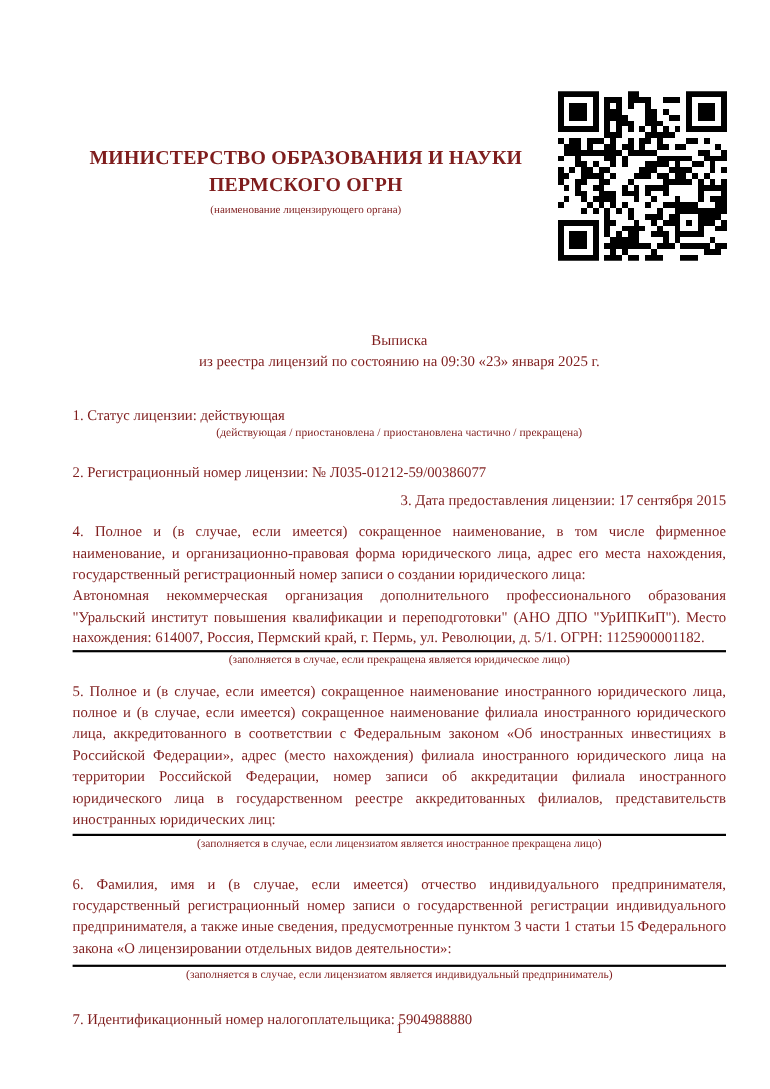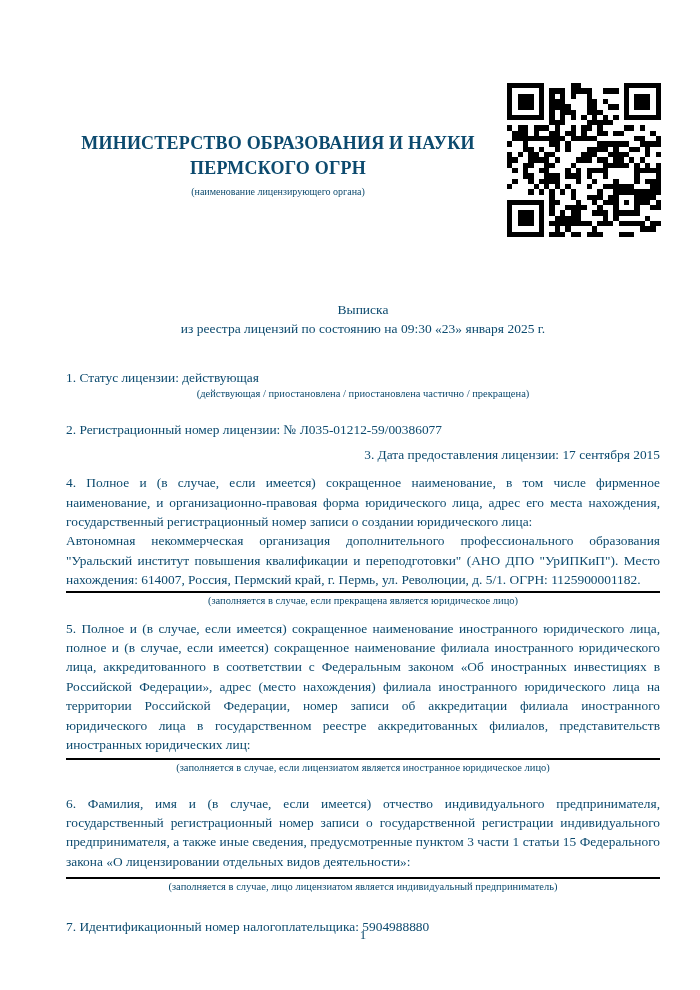--- a/index.html
+++ b/index.html
@@ -1,21 +1,21 @@
 <!DOCTYPE html>
 <html lang="ru"><head>
 <meta charset="utf-8">
 <style>
   html, body { margin: 0; padding: 0; background: #ffffff; }
   .page {
     position: relative;
     width: 700px;
     height: 990px;
     background: #ffffff;
-    color: #0c4a6e;
+    color: #7f1d1d;
     font-family: "Liberation Serif", "DejaVu Serif", serif;
     overflow: hidden;
   }
   
   .header-text {
     position: absolute;
     top: 131px;
     left: 66px;
     width: 424px;
     text-align: center;
@@ -558,27 +558,27 @@
     <div class="item-4">
       <div class="para">4. Полное и (в случае, если имеется) сокращенное наименование, в том числе фирменное наименование, и организационно-правовая форма юридического лица, адрес его места нахождения, государственный регистрационный номер записи о создании юридического лица:</div>
       <div class="para">Автономная некоммерческая организация дополнительного профессионального образования "Уральский институт повышения квалификации и переподготовки" (АНО ДПО "УрИПКиП"). Место нахождения: 614007, Россия, Пермский край, г. Пермь, ул. Революции, д. 5/1. ОГРН: 1125900001182.</div>
       <div class="rule"></div>
       <div class="caption">(заполняется в случае, если прекращена является юридическое лицо)</div>
     </div>
 
     <div class="item-5">
       <div class="para">5. Полное и (в случае, если имеется) сокращенное наименование иностранного юридического лица, полное и (в случае, если имеется) сокращенное наименование филиала иностранного юридического лица, аккредитованного в соответствии с Федеральным законом «Об иностранных инвестициях в Российской Федерации», адрес (место нахождения) филиала иностранного юридического лица на территории Российской Федерации, номер записи об аккредитации филиала иностранного юридического лица в государственном реестре аккредитованных филиалов, представительств иностранных юридических лиц:</div>
       <div class="rule"></div>
-      <div class="caption">(заполняется в случае, если лицензиатом является иностранное юридическое лицо)</div>
+      <div class="caption">(заполняется в случае, если лицензиатом является иностранное прекращена лицо)</div>
     </div>
 
     <div class="item-6">
       <div class="para">6. Фамилия, имя и (в случае, если имеется) отчество индивидуального предпринимателя, государственный регистрационный номер записи о государственной регистрации индивидуального предпринимателя, а также иные сведения, предусмотренные пунктом 3 части 1 статьи 15 Федерального закона «О лицензировании отдельных видов деятельности»:</div>
       <div class="rule"></div>
-      <div class="caption">(заполняется в случае, лицо лицензиатом является индивидуальный предприниматель)</div>
+      <div class="caption">(заполняется в случае, если лицензиатом является индивидуальный предприниматель)</div>
     </div>
 
     <div class="item-7">
       <div>7. Идентификационный номер налогоплательщика: 5904988880</div>
     </div>
 
   </div>
 
   <div class="page-number">1</div>
 

